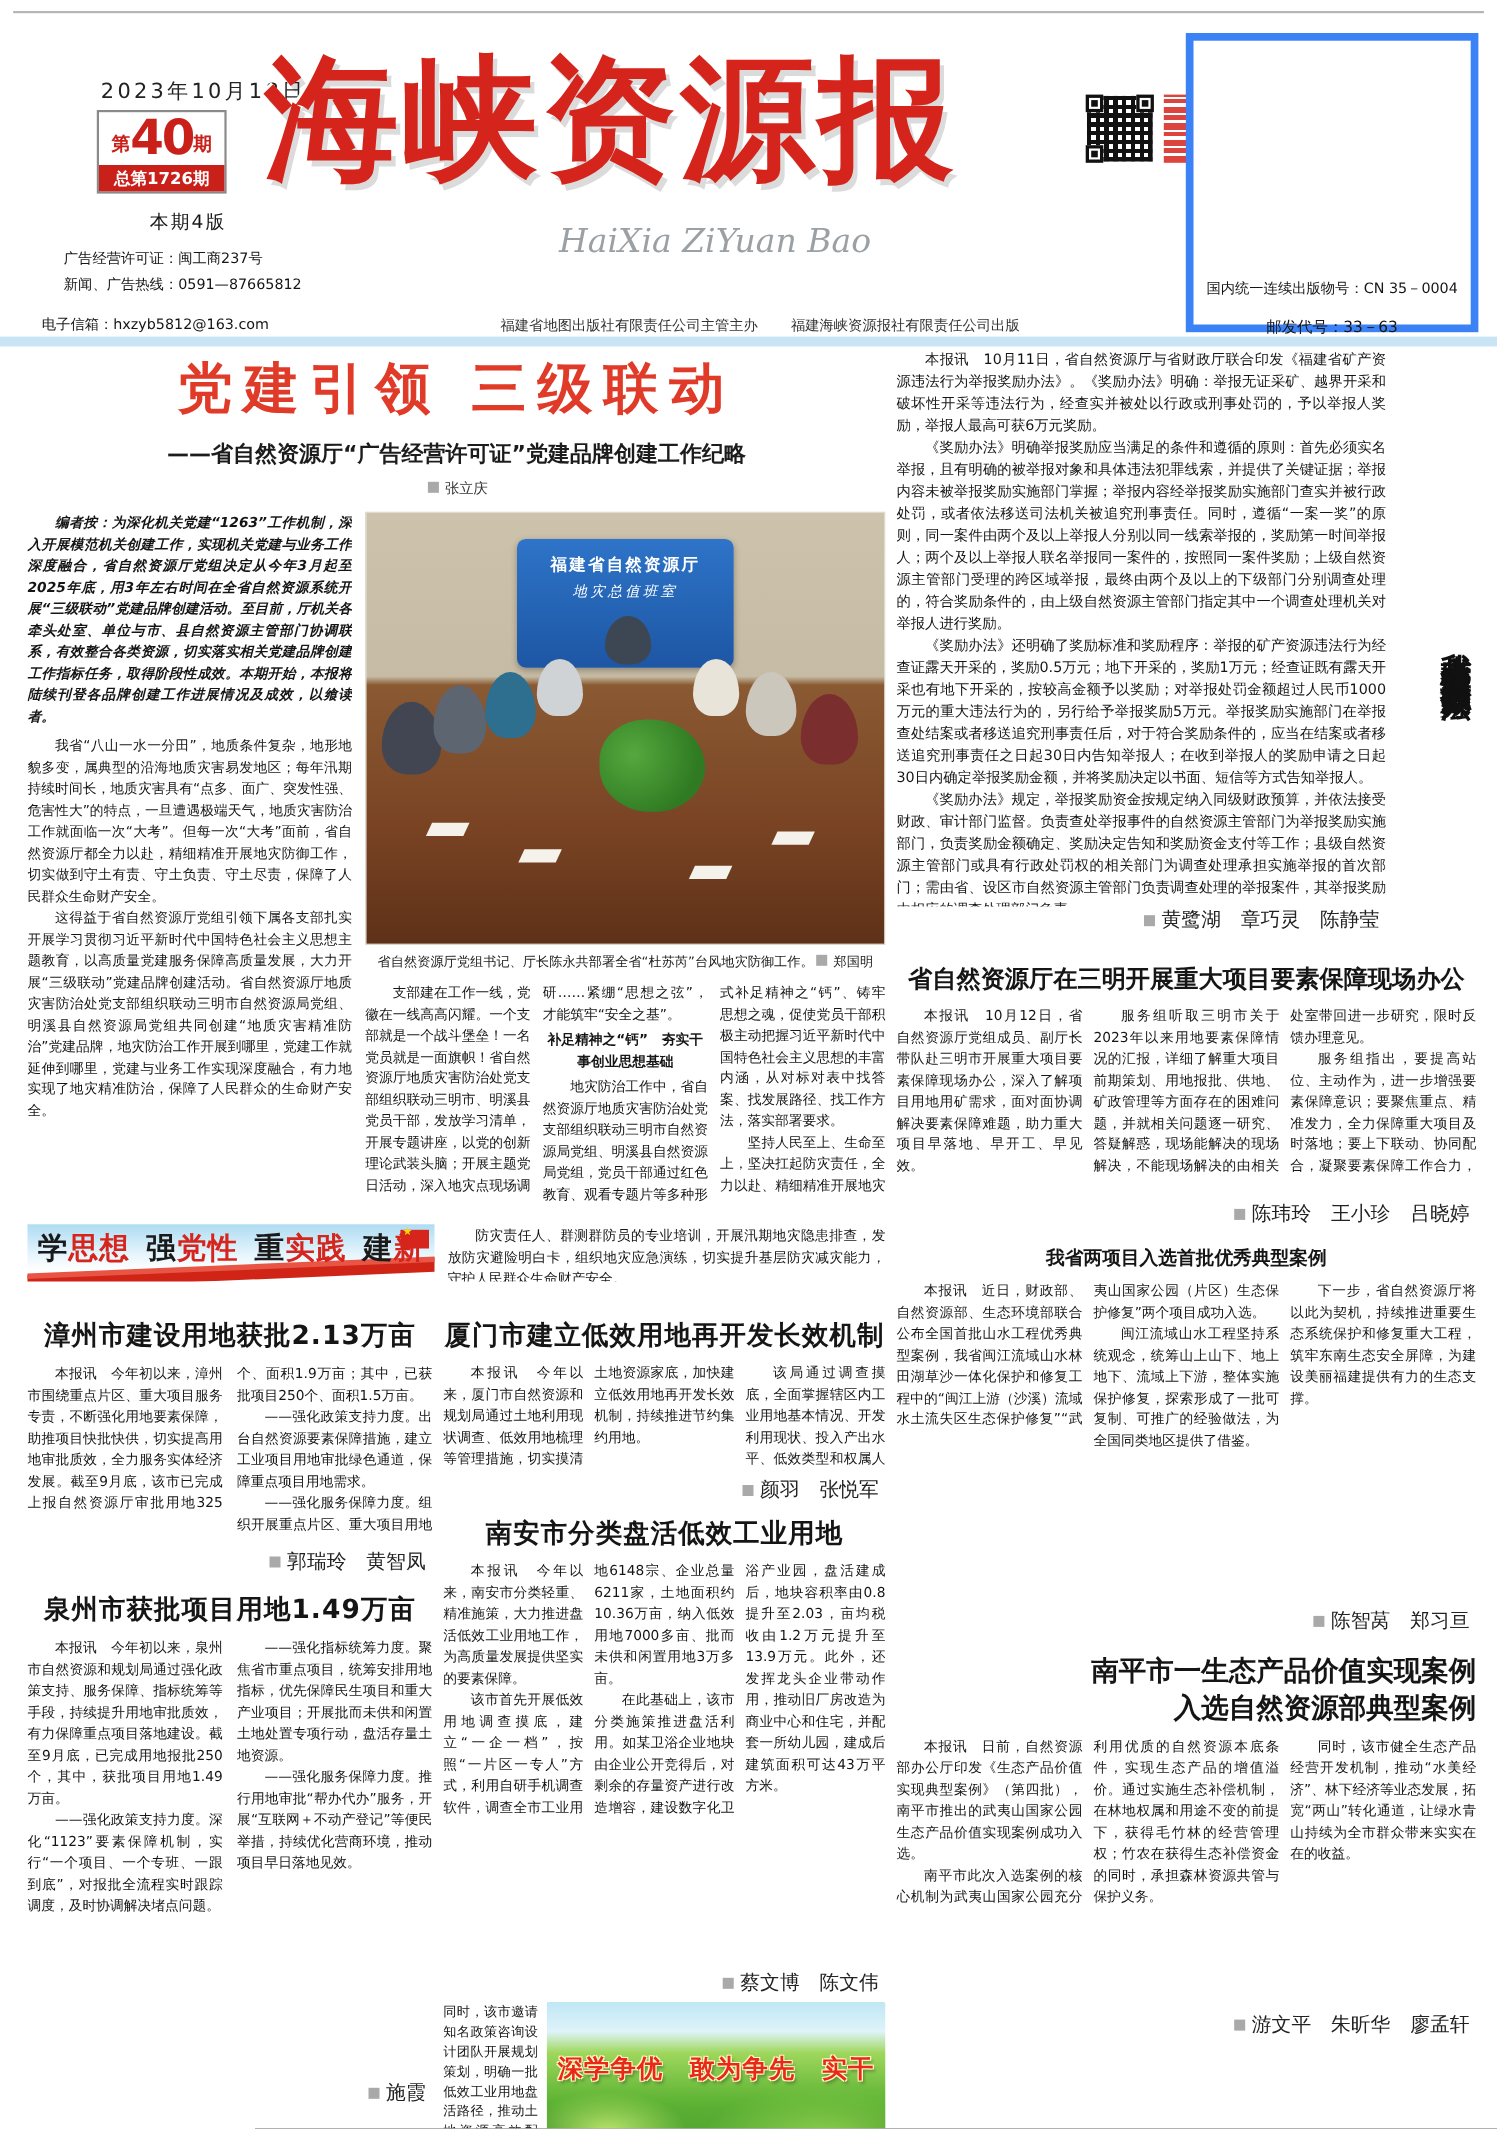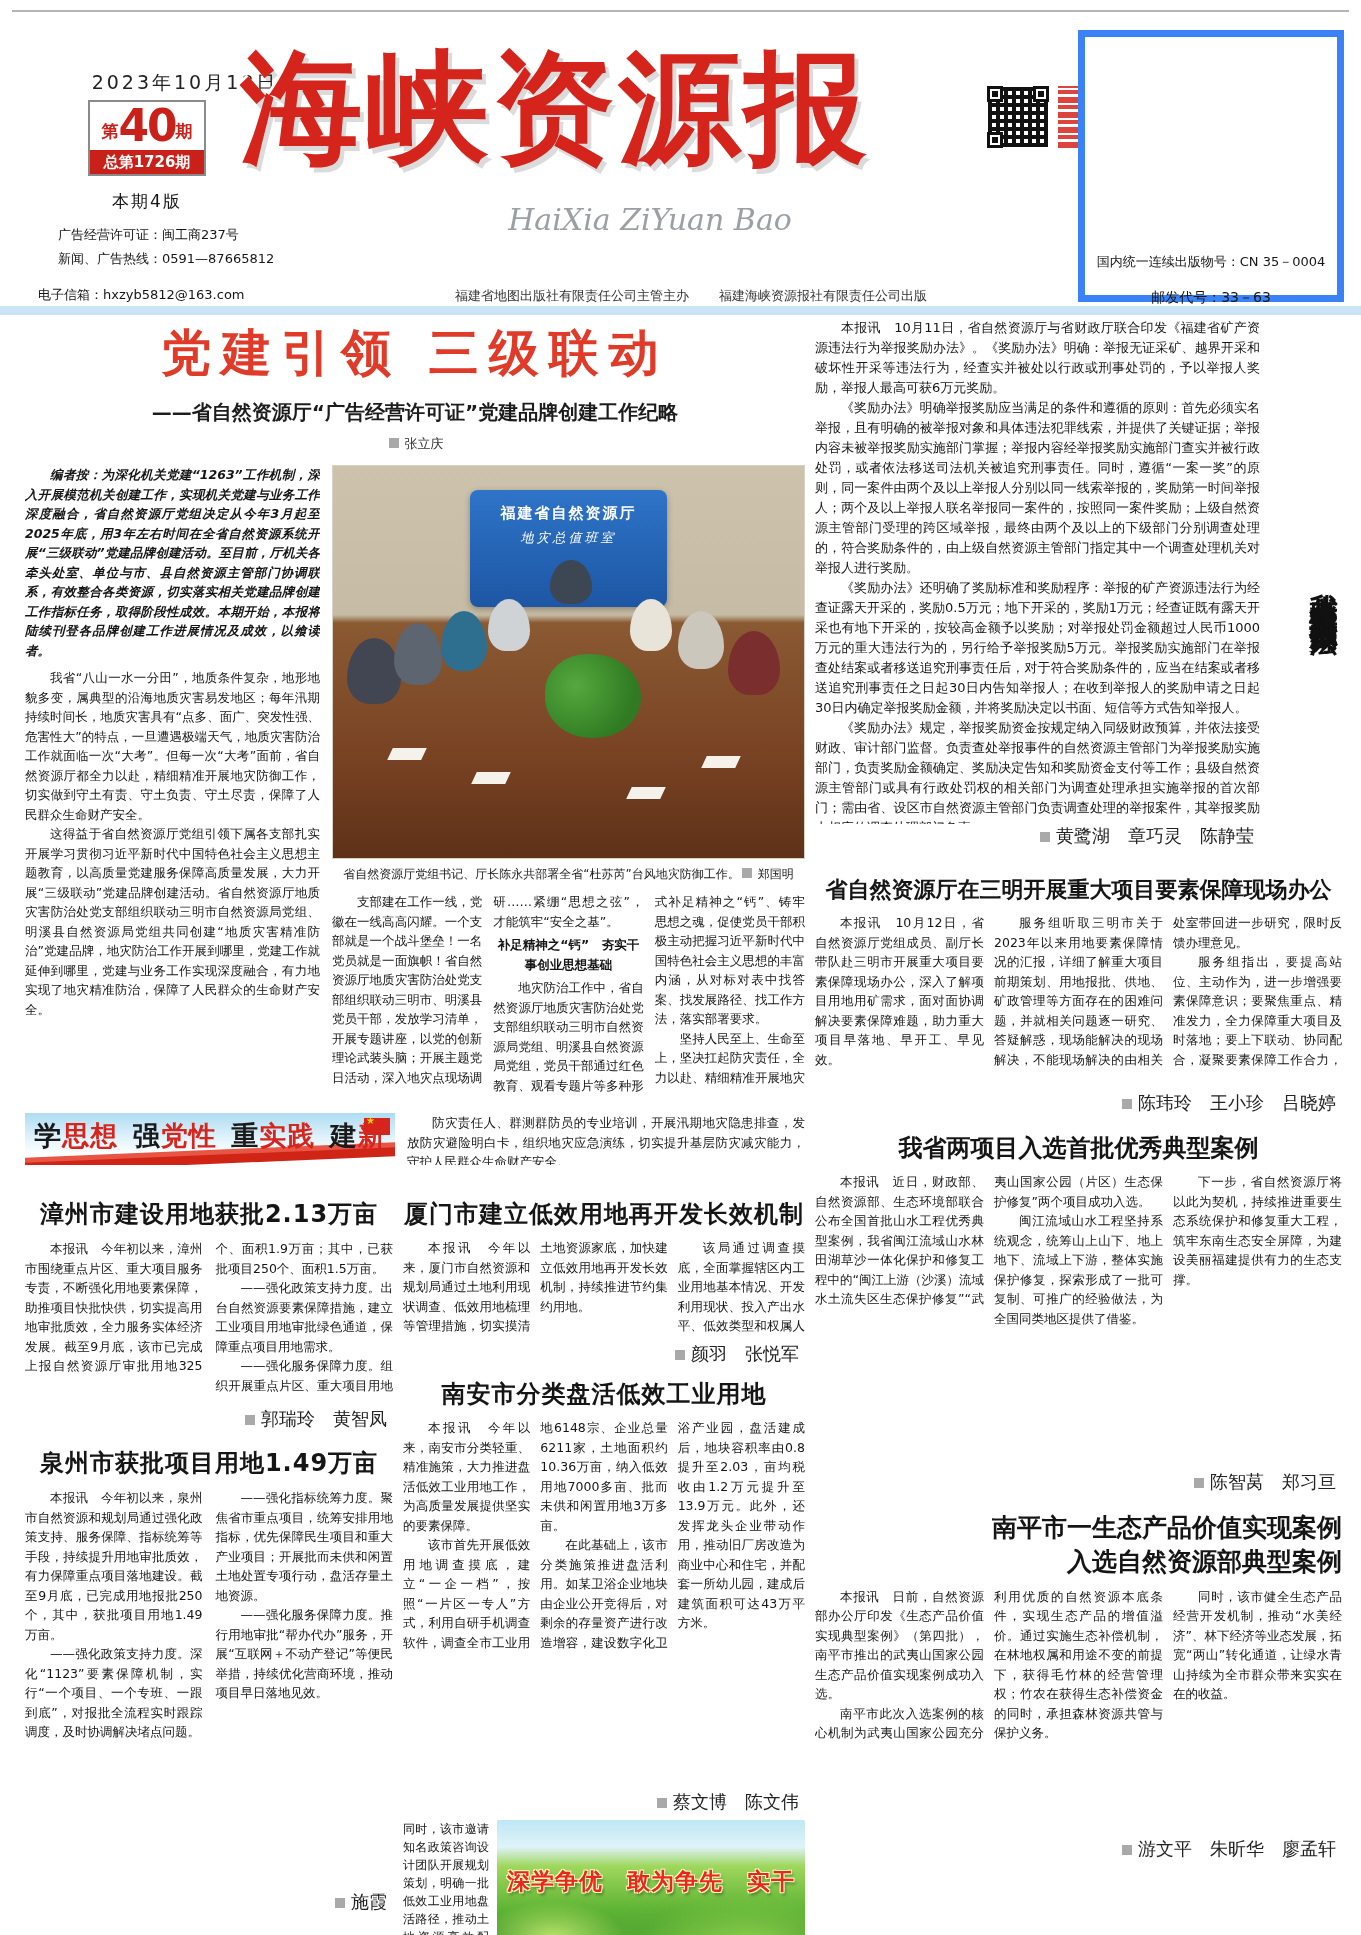--- a/index.html
+++ b/index.html
@@ -11,21 +11,21 @@
   
   .top-rule{position:absolute;left:12px;right:12px;top:10px;height:2px;background:#b5b5b5;}
   .hdr-date{position:absolute;left:70px;top:70px;width:230px;text-align:center;
             font-size:19px;letter-spacing:3px;color:#222;}
   .issue-box{position:absolute;left:88px;top:100px;width:118px;height:76px;
              border:2px solid #8a8a8a;text-align:center;background:#fff;}
   .issue-top{height:48px;line-height:48px;color:#c9201a;font-size:17px;font-weight:bold;}
   .issue-top .num{font-size:44px;font-weight:900;letter-spacing:-2px;vertical-align:-4px;}
   .issue-bottom{height:24px;line-height:24px;background:#c9201a;color:#fff;
                 font-size:15px;font-weight:bold;}
-  .pages-note{position:absolute;left:88px;top:190px;width:118px;text-align:center;
+  .pages-note{position:absolute;left:88px;top:190px;width:118px;text-align:right;
               font-size:17px;letter-spacing:2px;}
   .hdr-license{position:absolute;left:58px;top:226px;font-size:13px;}
   .hdr-hotline{position:absolute;left:58px;top:250px;font-size:13px;}
   .hdr-email{position:absolute;left:38px;top:286px;font-size:13px;}
   .masthead{position:absolute;left:228px;top:20px;width:655px;height:175px;line-height:175px;
             text-align:center;font-family:"DejaVu Serif",serif;font-weight:900;
             font-size:122px;color:#d5241c;letter-spacing:4px;
             text-shadow:4px 5px 0 rgba(0,0,0,.14), -2px -2px 0 #ffffff;}
   .pinyin{position:absolute;left:420px;top:202px;width:460px;text-align:center;
           font-family:"DejaVu Serif",serif;font-style:italic;font-size:30px;color:#9aa0a3;}
@@ -132,21 +132,21 @@
   
   .col-right{position:absolute;left:815px;top:318px;width:527px;}
   .art-reward{position:relative;min-height:540px;padding-right:82px;}
   .reward-text{height:506px;overflow:hidden;font-size:13px;line-height:20px;}
   .vtitle{position:absolute;right:0;top:10px;height:522px;width:72px;
           writing-mode:vertical-rl;text-orientation:upright;font-size:28px;font-weight:900;
           letter-spacing:2px;color:#111;text-align:center;}
   .rt-art{margin-top:17px;}
   .rt-art h2{text-align:center;}
   .h-sanming{font-size:22px;}
-  .h-cases{font-size:24px;}
+  .h-cases{font-size:17px;}
   .h-nanping{font-size:25px;line-height:1.35;text-align:right;font-weight:900;}
   .sm-body{height:178px;}
   .cs-body{height:298px;}
   .np-body{height:250px;}
   .cols3s.r{font-size:12.5px;}
   .rfooter{margin-top:16px;}
   .rfooter .rule{height:2px;background:#222;margin:0 4px 14px 4px;}
   .editors{text-align:center;font-size:15px;letter-spacing:2px;color:#111;}
 </style>
 </head>

